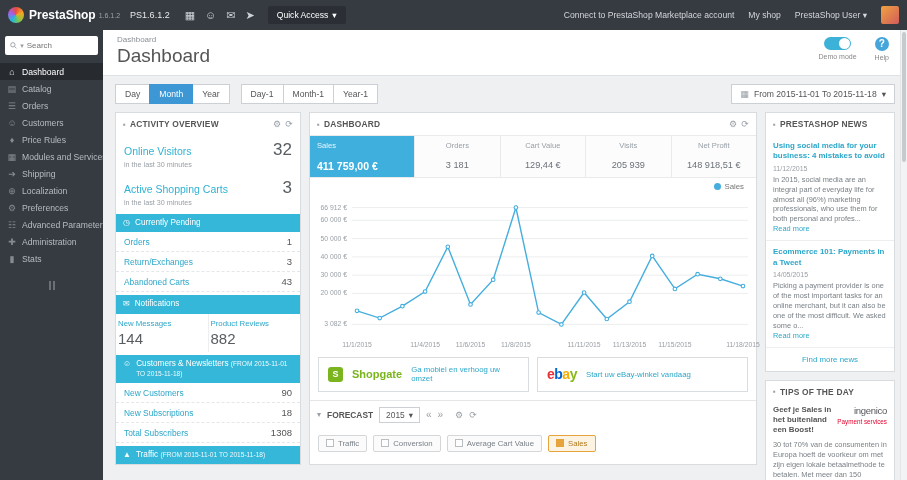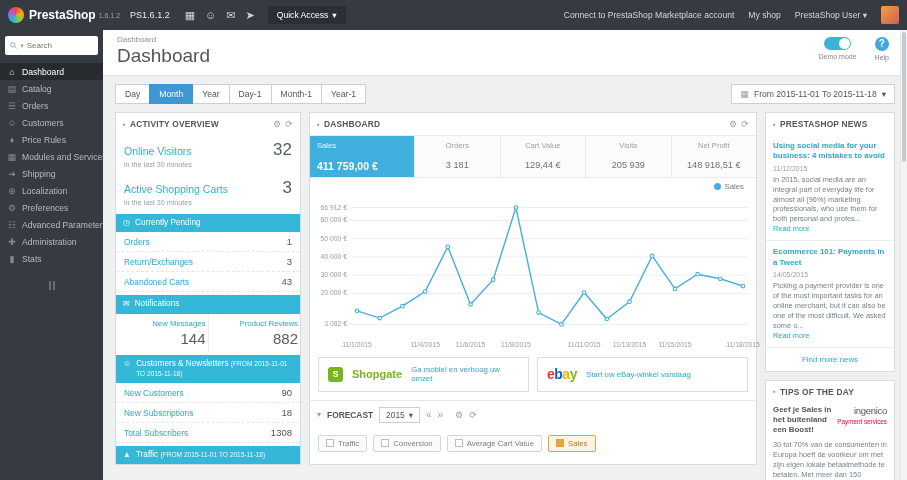--- a/index.html
+++ b/index.html
@@ -36,21 +36,21 @@
   .breadcrumb{font-size:8px;color:#8a9097}
   .page-title{font-size:19px;color:#555;font-weight:normal;margin-top:1px}
   .head-controls{position:absolute;right:18px;top:7px;display:flex;gap:18px;text-align:center}
   .toggle{width:27px;height:13px;border-radius:7px;background:#3cb2d8;position:relative;margin:0 auto;cursor:pointer}
   .toggle .knob{position:absolute;right:1px;top:1px;width:11px;height:11px;border-radius:50%;background:#fff}
   .ctrl-label{font-size:7px;color:#888;margin-top:3px}
   .help-badge{width:14px;height:14px;border-radius:50%;background:#46a6dc;color:#fff;font-size:10px;line-height:14px;margin:0 auto;font-weight:bold;cursor:pointer}
 
   .content{padding:8px 12px 0 12px}
   .toolbar{display:flex;align-items:center;margin-bottom:8px}
-  .btn-groups{display:flex;gap:0}
+  .btn-groups{display:flex;gap:12px}
   .btn-group{display:flex}
   .range-btn{font-size:8.6px;padding:4px 9px;background:#fff;border:1px solid #ccd0d4;color:#555;margin-right:-1px;cursor:pointer;font-family:inherit}
   .range-btn.active{background:#3c97d4;border-color:#3c97d4;color:#fff;position:relative;z-index:1}
   .date-chip{margin-left:auto;background:#fff;border:1px solid #ccd0d4;font-size:8.6px;padding:4px 8px;display:flex;gap:5px;color:#555;align-items:center;cursor:pointer}
   .date-chip .cal{color:#9aa0a6;font-size:9px}
 
   .cols{display:flex;gap:8px;align-items:flex-start}
   .panel{background:#fff;border:1px solid #d9dcdf}
   .panel-head{display:flex;align-items:center;gap:4px;padding:6px 7px;font-size:8.4px;font-weight:bold;color:#555;letter-spacing:.2px}
   .panel-head .spacer{flex:1}
@@ -65,21 +65,21 @@
   .v-line{display:flex;align-items:baseline;justify-content:space-between}
   .v-label{color:#2fb2d4;font-size:10.5px;cursor:pointer}
   .v-value{font-size:17px;color:#585d61}
   .v-sub{font-size:7.2px;color:#9aa0a6}
   .strip{background:#34b7d9;color:#fff;font-size:8.2px;padding:4px 7px;display:flex;gap:5px;align-items:flex-start;margin-top:3px;line-height:1.25}
   .strip .s-icon{font-size:8px;opacity:.95}
   .strip-sub{font-size:6.6px;opacity:.92}
   .data-row{display:flex;justify-content:space-between;align-items:center;padding:4px 8px;border-bottom:1px dashed #e4e7e9;font-size:8.4px}
   .data-row .lbl{color:#2da7c9;cursor:pointer}
   .data-row .val{color:#555;font-size:9.5px}
-  .notif-cols{display:flex;text-align:right}
+  .notif-cols{display:flex;text-align:left}
   .notif-col{flex:1;padding:5px 2px;cursor:pointer}
   .notif-col+.notif-col{border-left:1px solid #eceef0}
   .notif-lbl{color:#2da7c9;font-size:7.8px}
   .notif-val{font-size:15px;color:#585d61;margin-top:2px}
 
   
   .kpi-row{display:flex;border-top:1px solid #e8eaec;border-bottom:1px solid #e8eaec}
   .kpi{flex:1;padding:5px 3px;text-align:center;border-right:1px solid #e8eaec;background:#fcfcfd;cursor:pointer;min-width:0}
   .kpi:last-child{border-right:0}
   .k-lbl{font-size:7.6px;color:#98a0a6;white-space:nowrap;overflow:hidden}

